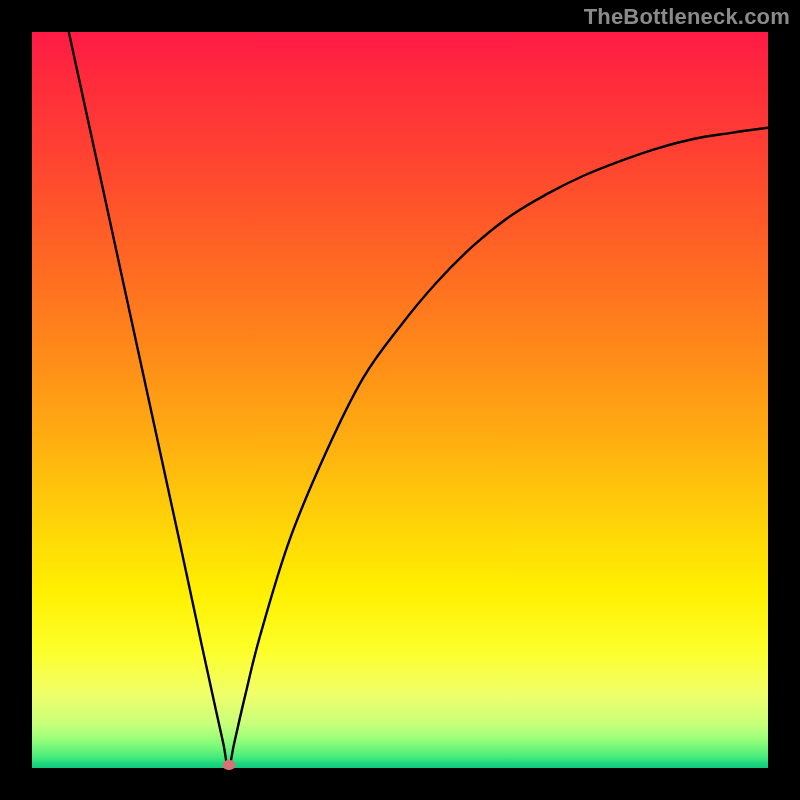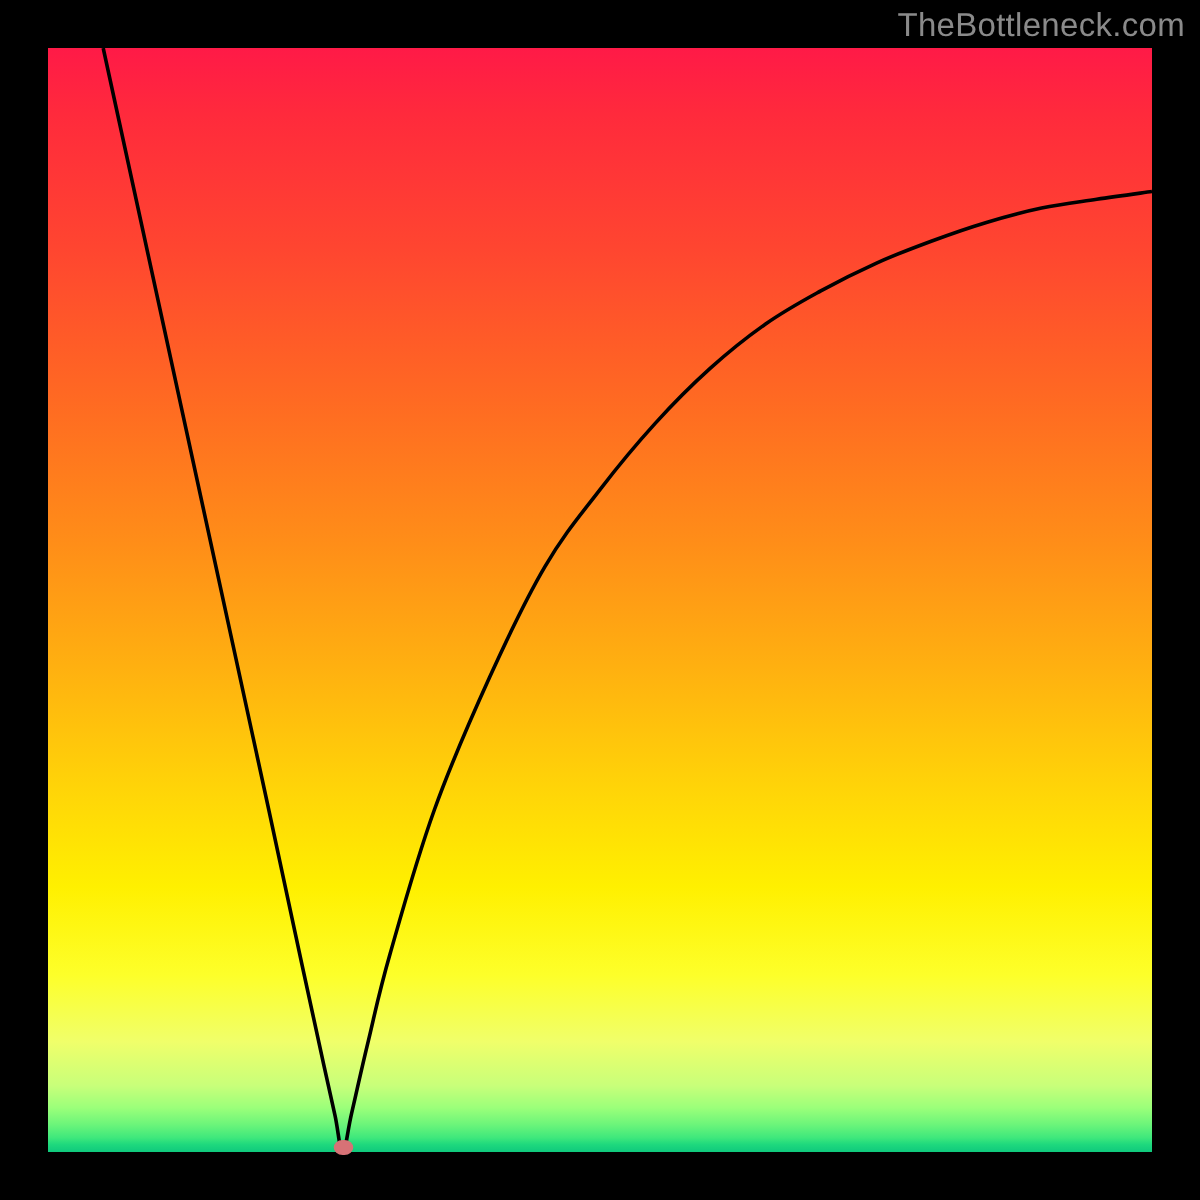--- a/index.html
+++ b/index.html
@@ -43,21 +43,21 @@
       #1fd97d 99.3%,
       #0fc97d 100%
     );
   }
   .watermark {
     position: absolute;
     top: 4px;
     right: 10px;
     color: #8a8a8a;
     font-size: 22px;
-    font-weight: 400;
+    font-weight: 700;
     letter-spacing: 0.2px;
     user-select: none;
   }
   svg.curve {
     position: absolute;
     left: 0;
     top: 0;
     width: 736px;
     height: 736px;
   }

